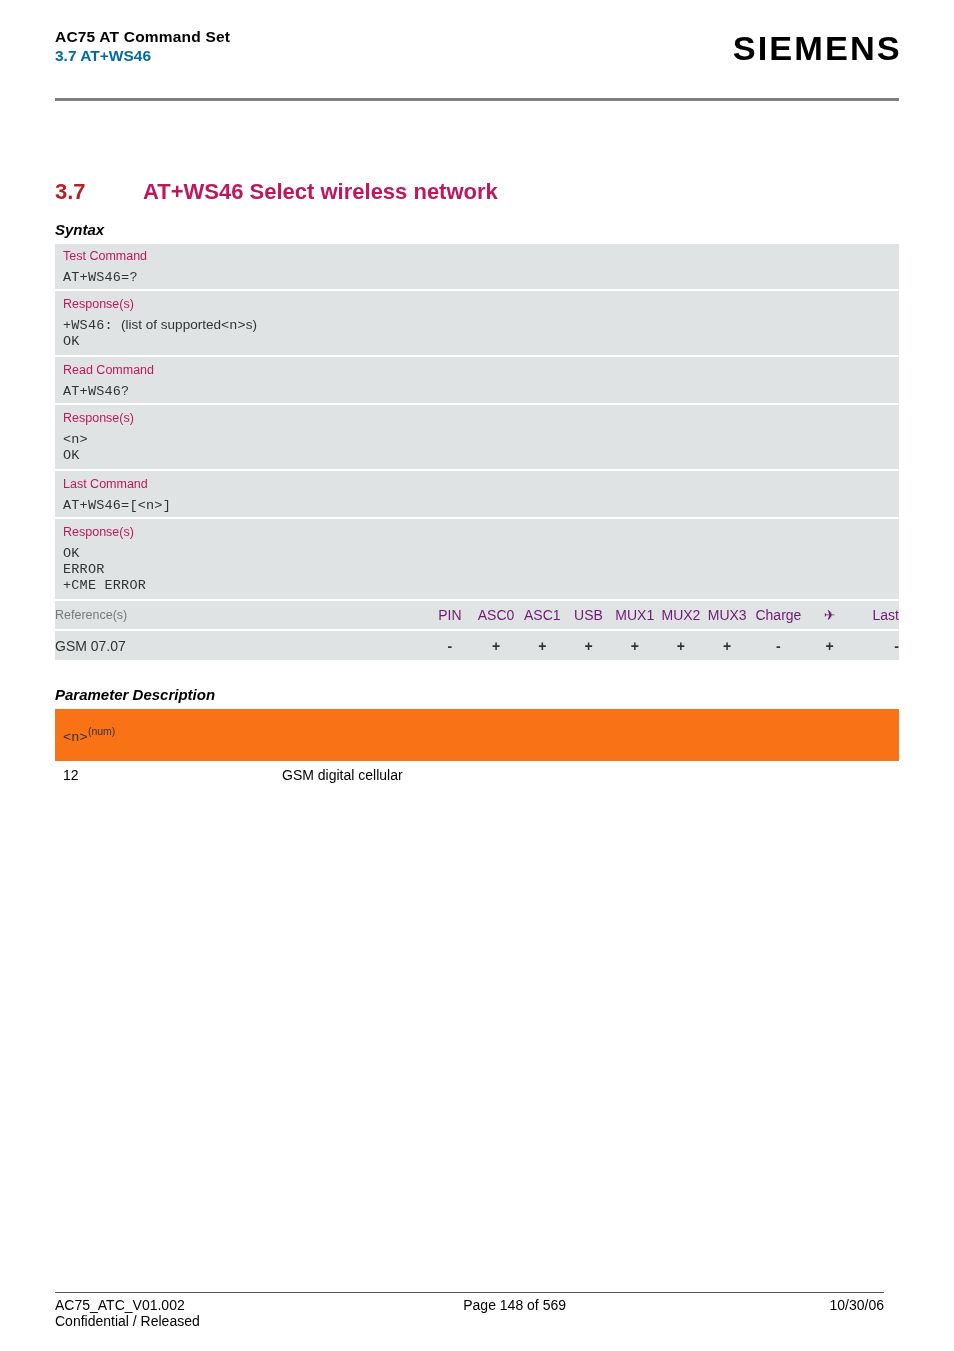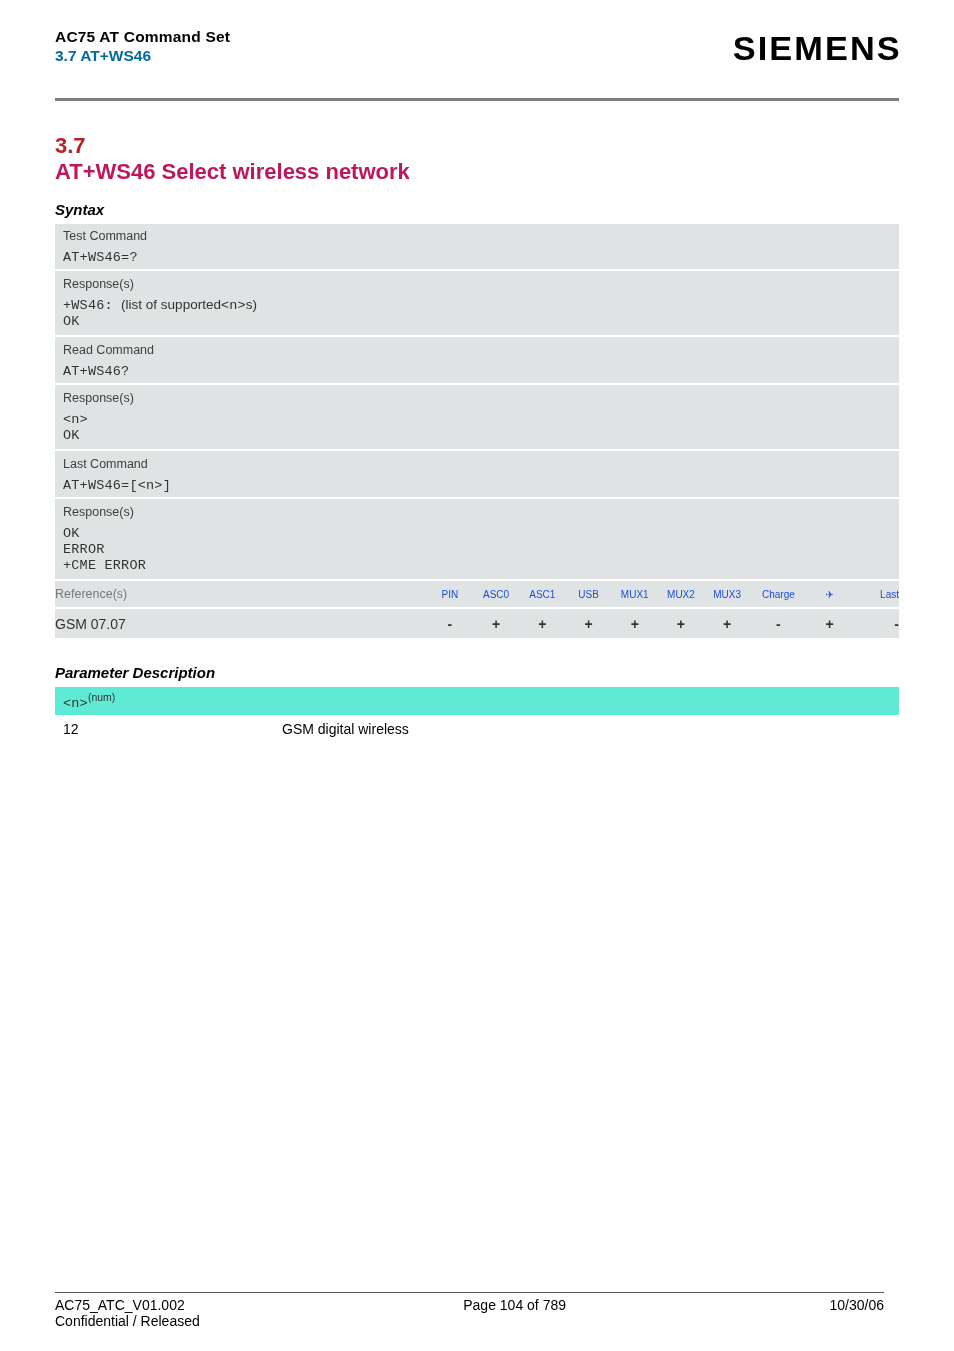--- a/index.html
+++ b/index.html
@@ -11,50 +11,50 @@
       position: relative;
       padding: 28px 55px 0 55px;
     }
     .header-top { position: relative; height: 60px; }
     .header-left { position: absolute; left: 0; top: 0; }
     .doc-title { font-weight: bold; font-size: 15.5px; color: #000; letter-spacing: 0.2px; }
     .doc-section { font-weight: bold; font-size: 15.5px; color: #0369a1; margin-top: 1px; }
     .brand { position: absolute; right: 0; top: 2px; font-family: Arial, sans-serif; font-weight: 900; font-size: 33px; letter-spacing: 2px; color: #000; transform: scaleX(1.04); }
     .hr-top { border: none; border-top: 3px solid #7e7e7e; margin-top: 10px; }
 
-    .section-heading { margin-top: 32px; display: flex; align-items: baseline; flex-direction: column; }
+    .section-heading { margin-top: 78px; display: flex; align-items: baseline; }
     .section-num { font-weight: bold; font-size: 22px; color: #b72025; width: 88px; }
     .section-title { font-weight: bold; font-size: 22px; color: #be185d; }
 
     .syntax-label { font-weight: bold; font-style: italic; font-size: 15px; color: #000; margin-top: 16px; margin-bottom: 6px; }
 
     .panel { background: #e0e3e3; border: none; width: 100%; font-size: 13.5px; }
-    .panel .p-hdrlabel { color: #404040; font-size: 12.5px; padding: 6px 8px 2px 8px; }
+    .panel .p-hdrlabel { color: #be185d; font-size: 12.5px; padding: 6px 8px 2px 8px; }
     .panel .p-hdrlabel.top { padding-top: 5px; }
     .panel .cmd { padding: 4px 8px 4px 8px; }
     .panel .resp { padding: 4px 8px 6px 8px; }
     .panel .sep { border-top: 2px solid #fff; height: 0; }
     .panel .sep-thin { border-top: 2px solid #fff; height: 0; }
     .mono { font-family: "Courier New", monospace; font-size: 13.5px; color: #333; letter-spacing: 0.2px; }
     .sans { font-family: Arial, sans-serif; color: #333; }
     .panel .last-row { border-top: 2px solid #fff; }
 
     .ref-table { width: 100%; border-collapse: collapse; }
-    .ref-table td { padding: 4px 0; font-size: 10px; color: #1d4ed8; }
+    .ref-table td { padding: 4px 0; font-size: 14px; color: #701a75; }
     .ref-table .hdr td { padding: 6px 0 2px 0; margin-left: 12px; }
     .ref-table .val td { font-size: 14px; color: #333; padding: 3px 0 6px 0; }
     .ref-table .first { padding-left: 8px; width: 370px; text-align: left; font-size: 14px; }
     .ref-table .c { text-align: center; width: 46px; }
     .ref-table .c.wider { width: 56px; }
     .ref-table .last { padding-right: 10px; text-align: right; width: 46px; }
     .plus { font-weight: bold; color: #333; }
     .minus { font-weight: bold; color: #333; }
 
     .param-desc-label { font-weight: bold; font-style: italic; font-size: 15px; color: #000; margin-top: 26px; margin-bottom: 6px; }
-    .param-box { background: #5eead4; padding: 4px 8px; }
+    .param-box { background: #f97316; padding: 16px 8px; }
     .param-box .mono { font-size: 13.5px; }
     .sup { font-size: 10.5px; vertical-align: super; color: #333; }
     .param-val { margin-top: 6px; display: flex; }
     .param-val .pv-left { width: 227px; font-size: 14px; color: #000; padding-left: 8px; }
     .param-val .pv-right { font-size: 14px; color: #000; }
 
     .footer { position: absolute; left: 55px; right: 70px; bottom: 22px; }
     .hr-bottom { border: none; border-top: 1px solid #555; margin-bottom: 4px; }
     .footer-row { display: flex; justify-content: space-between; font-size: 14px; color: #000; }
     .footer-left { text-align: left; }
@@ -157,26 +157,26 @@
   </div>
 </div>
 
 <div class="param-desc-label">Parameter Description</div>
 
 <div class="param-box">
   <span class="mono link">&lt;n&gt;</span><span class="sup">(num)</span>
 </div>
 <div class="param-val">
   <div class="pv-left">12</div>
-  <div class="pv-right">GSM digital wireless</div>
+  <div class="pv-right">GSM digital cellular</div>
 </div>
 
 <div class="footer">
   <hr class="hr-bottom">
   <div class="footer-row">
     <div class="footer-left">
       <span>AC75_ATC_V01.002</span><br>
       <span>Confidential / Released</span>
     </div>
-    <div class="footer-center">Page 104 of 789</div>
+    <div class="footer-center">Page 148 of 569</div>
     <div class="footer-right">10/30/06</div>
   </div>
 </div>
 
 </body></html>

